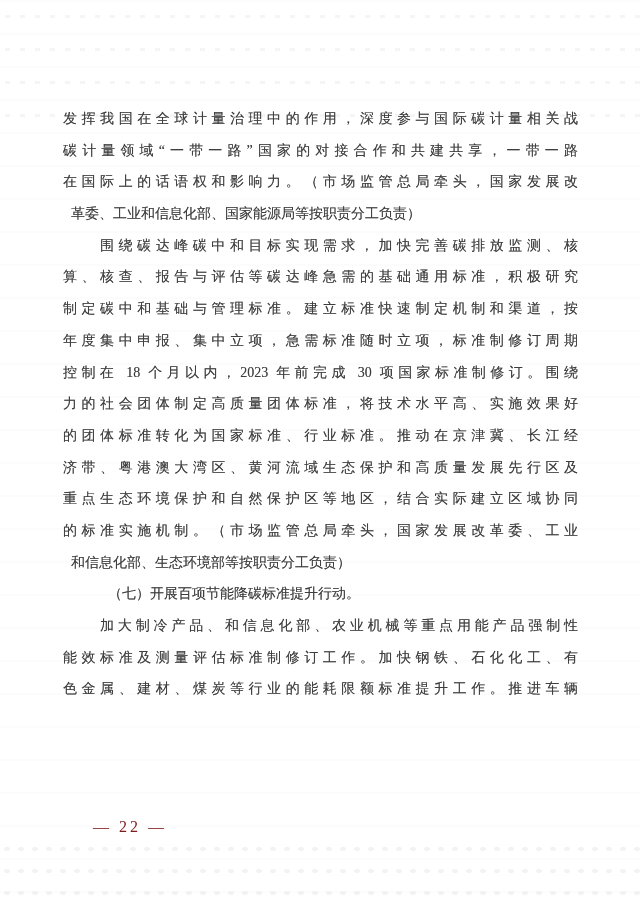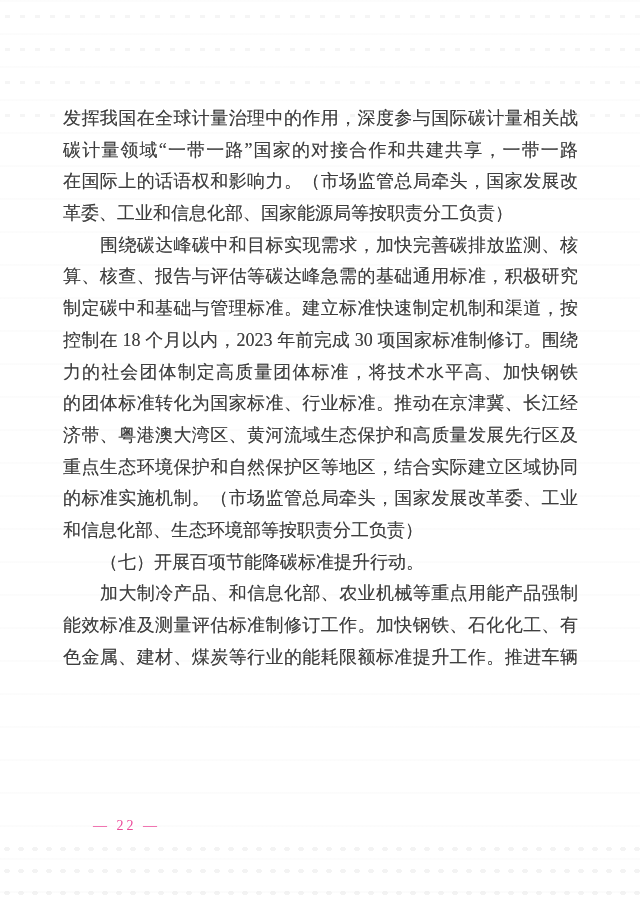--- a/index.html
+++ b/index.html
@@ -41,67 +41,69 @@
     background-image: repeating-linear-gradient(to bottom,
       rgba(120,120,120,0.025) 0px, rgba(120,120,120,0.025) 2px,
       transparent 2px, transparent 33px);
   }
   
   .text-block {
     position: absolute;
     left: 63px;
     top: 103px;
     width: 515px;
-    font-size: 18px;
+    font-size: 14px;
     line-height: 31.7px;
     color: #3e3e3e;
     text-shadow: 0 0 0.4px rgba(60,60,60,0.55);
   }
   .line {
     height: 31.7px;
     text-align: justify;
     text-align-last: justify;
     -moz-text-align-last: justify;
     overflow: hidden;
   }
   .line.short {
     text-align: center;
     text-align-last: left;
+    margin-left: 8px;
     -moz-text-align-last: left;
   }
   .line.indent {
     padding-left: 37px;
   }
   
   .page-number {
     position: absolute;
     left: 93px;
     top: 818px;
-    font-size: 14px;
+    font-size: 16px;
     letter-spacing: 3px;
-    color: #ec4899;
+    color: #7f1d1d;
   }
 </style>
 </head>
 <body>
 
 <div class="artifact page-rows"></div>
 <div class="artifact top"></div>
 <div class="artifact bottom"></div>
 
 <div class="text-block">
   <div class="line">发挥我国在全球计量治理中的作用，深度参与国际碳计量相关战</div>
   <div class="line">碳计量领域“一带一路”国家的对接合作和共建共享，一带一路</div>
   <div class="line">在国际上的话语权和影响力。（市场监管总局牵头，国家发展改</div>
   <div class="line short">革委、工业和信息化部、国家能源局等按职责分工负责）</div>
   <div class="line indent">围绕碳达峰碳中和目标实现需求，加快完善碳排放监测、核</div>
   <div class="line">算、核查、报告与评估等碳达峰急需的基础通用标准，积极研究</div>
   <div class="line">制定碳中和基础与管理标准。建立标准快速制定机制和渠道，按</div>
+  <div class="line">年度集中申报、集中立项，急需标准随时立项，标准制修订周期</div>
   <div class="line">控制在 18 个月以内，2023 年前完成 30 项国家标准制修订。围绕</div>
-  <div class="line">力的社会团体制定高质量团体标准，将技术水平高、加快钢铁</div>
+  <div class="line">力的社会团体制定高质量团体标准，将技术水平高、实施效果好</div>
   <div class="line">的团体标准转化为国家标准、行业标准。推动在京津冀、长江经</div>
   <div class="line">济带、粤港澳大湾区、黄河流域生态保护和高质量发展先行区及</div>
   <div class="line">重点生态环境保护和自然保护区等地区，结合实际建立区域协同</div>
   <div class="line">的标准实施机制。（市场监管总局牵头，国家发展改革委、工业</div>
   <div class="line short">和信息化部、生态环境部等按职责分工负责）</div>
   <div class="line short indent">（七）开展百项节能降碳标准提升行动。</div>
   <div class="line indent">加大制冷产品、和信息化部、农业机械等重点用能产品强制性</div>
   <div class="line">能效标准及测量评估标准制修订工作。加快钢铁、石化化工、有</div>
   <div class="line">色金属、建材、煤炭等行业的能耗限额标准提升工作。推进车辆</div>
 </div>

